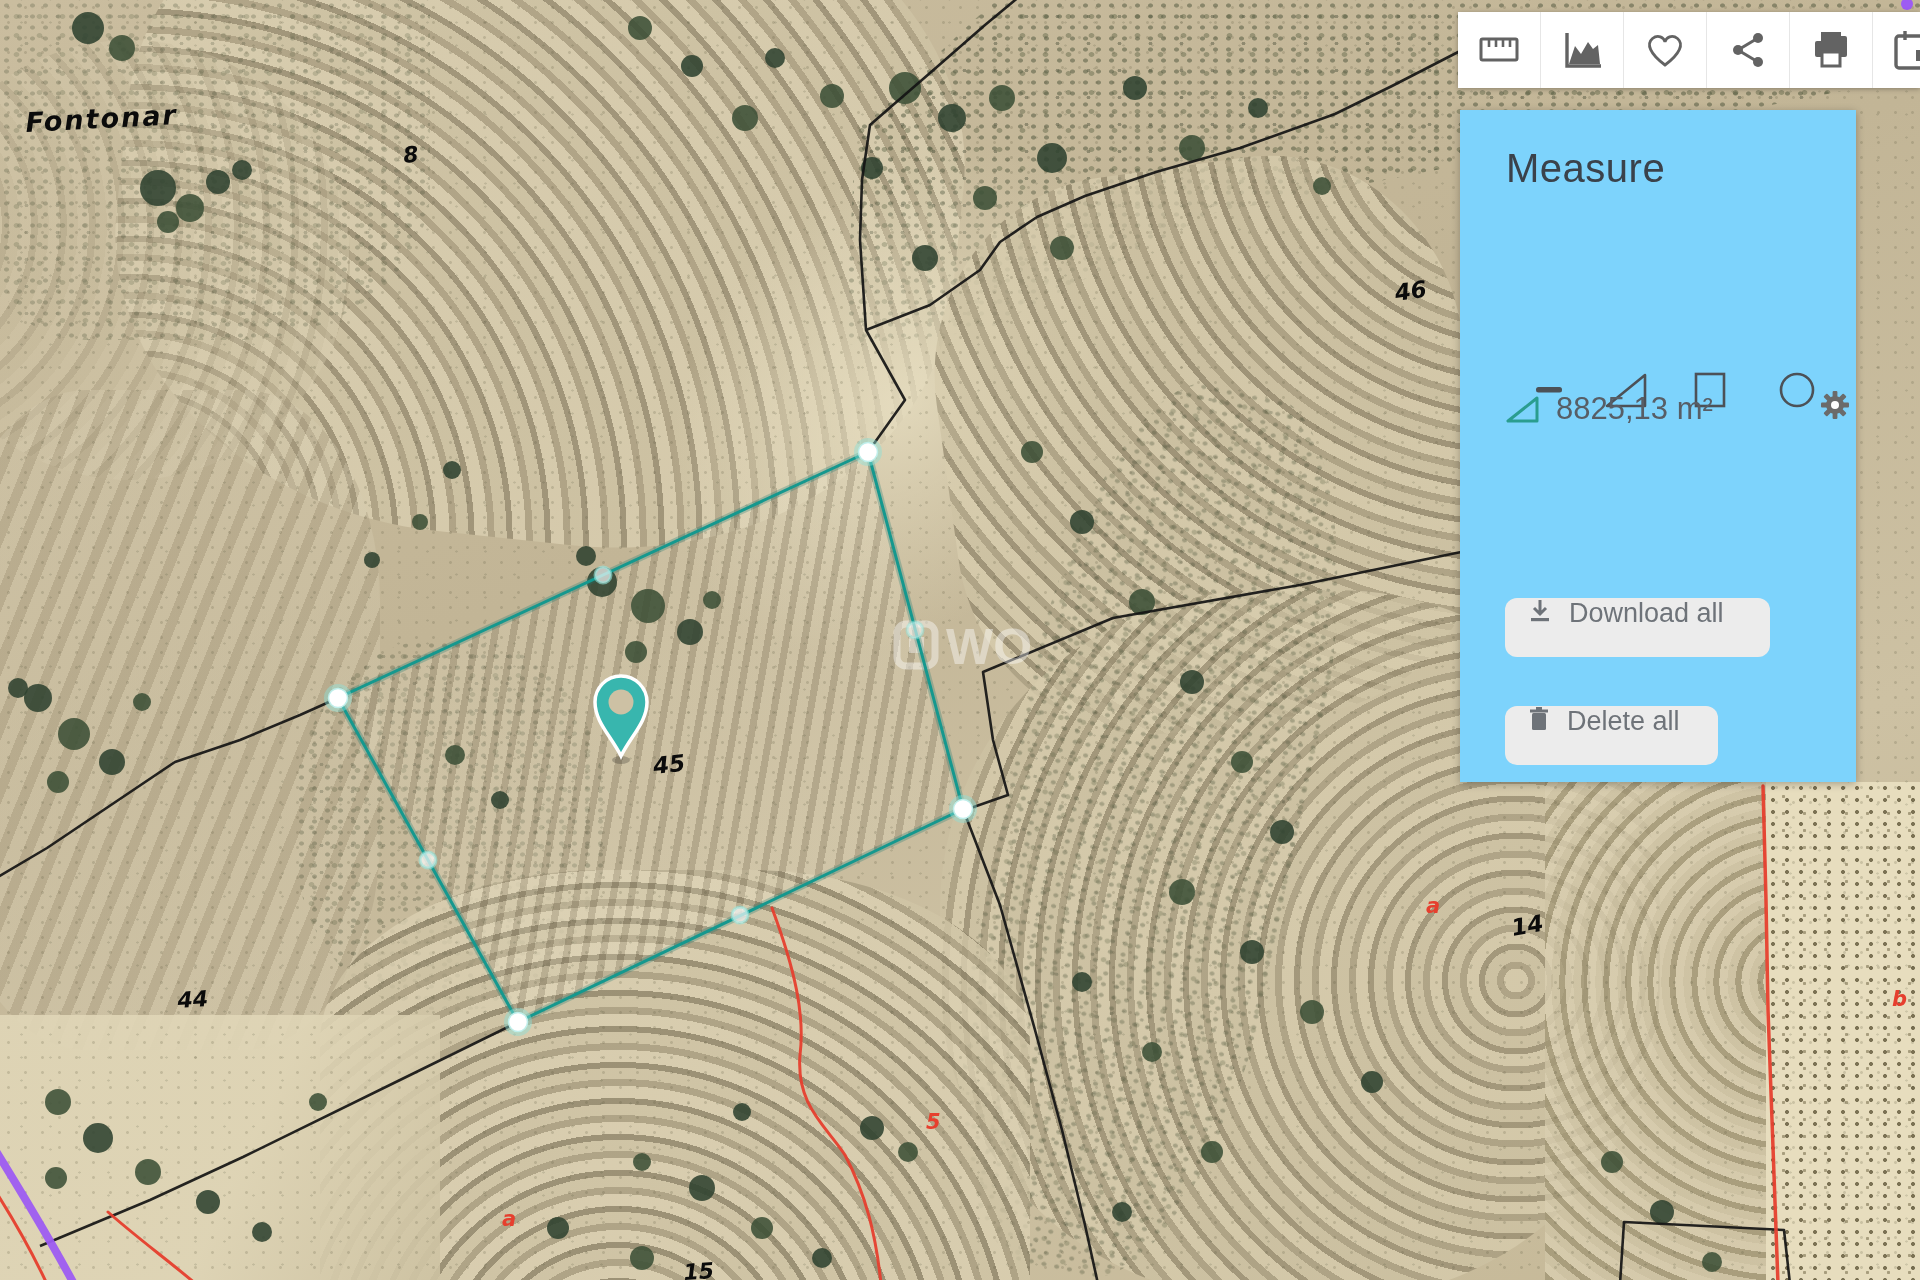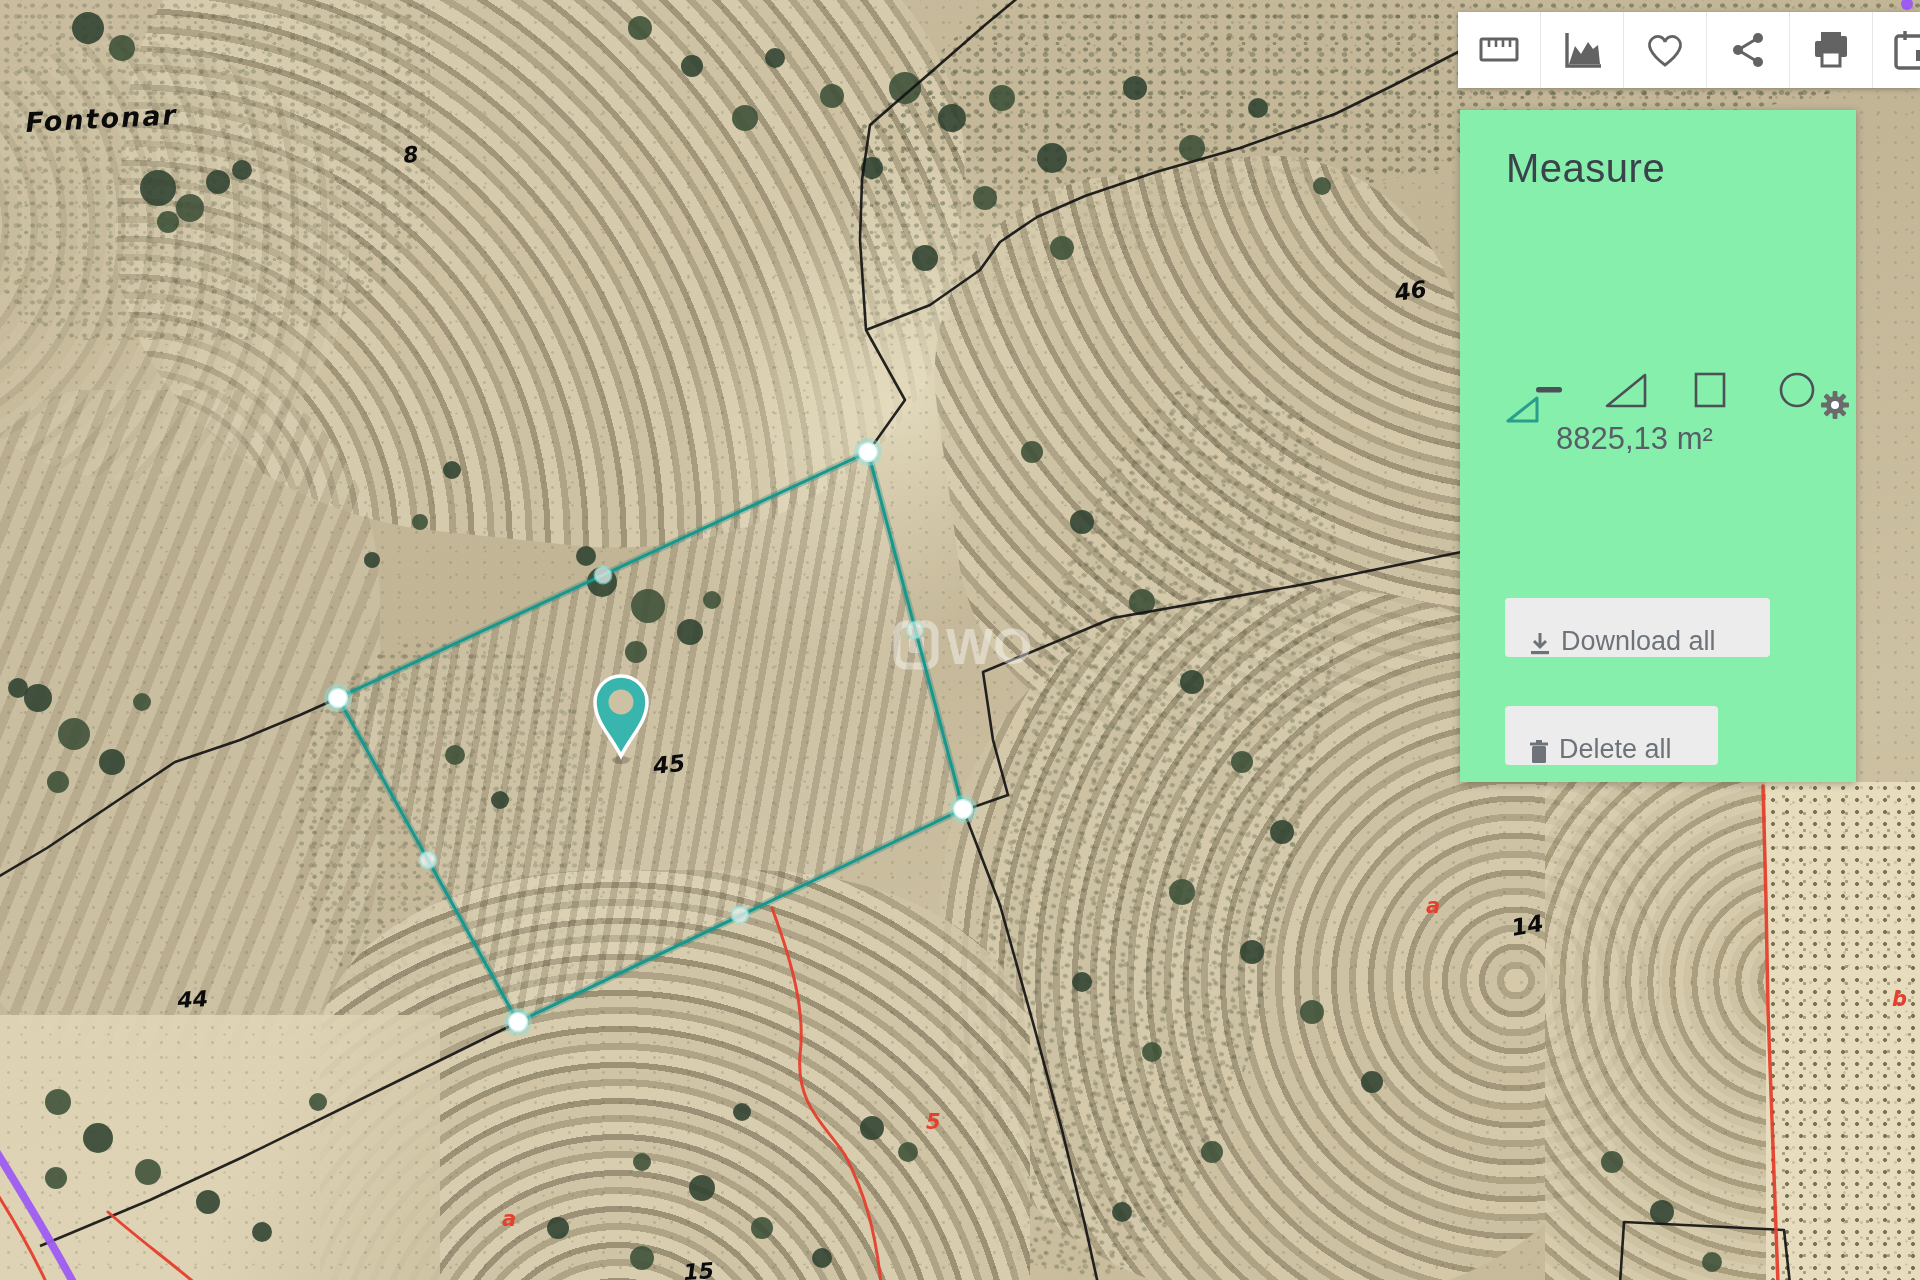--- a/index.html
+++ b/index.html
@@ -66,32 +66,32 @@
     font-weight:600;fill:#0b0b0b;}
   .redlabel{font-family:"DejaVu Sans","Liberation Sans",sans-serif;font-style:italic;
     font-weight:600;fill:#e63f2e;}
   
   #toolbar{position:absolute;left:1458px;top:12px;width:462px;height:76px;background:#fff;
     box-shadow:0 1px 5px rgba(0,0,0,.3);display:flex;overflow:hidden;}
   .tb-btn{flex:0 0 82px;display:flex;align-items:center;justify-content:center;
     border-left:1px solid #e6e6e6;cursor:pointer;background:#fff;}
   .tb-btn:first-child{border-left:none;}
   
-  #panel{position:absolute;left:1460px;top:110px;width:396px;height:672px;background:#86efac;
+  #panel{position:absolute;left:1460px;top:110px;width:396px;height:672px;background:#7dd3fc;
     box-shadow:0 2px 8px rgba(0,0,0,.28);}
   #panel-title{position:absolute;left:46px;top:36px;font-size:40px;font-weight:500;
     color:#3a424b;letter-spacing:.5px;}
   .tool{position:absolute;top:258px;width:44px;height:44px;display:flex;align-items:center;
     justify-content:center;cursor:pointer;}
   #meas-tri{position:absolute;left:0;top:178px;}
-  #meas-val{position:absolute;left:96px;top:281px;font-size:31px;color:#575e66;margin-top:30px;}
+  #meas-val{position:absolute;left:96px;top:281px;font-size:31px;color:#575e66;}
   #gear-btn{position:absolute;right:2px;top:278px;width:36px;height:36px;cursor:pointer;}
   #totals{position:absolute;left:46px;top:362px;font-size:28px;line-height:40px;color:#575e66;}
-  .pbtn{position:absolute;left:45px;height:59px;background:#ececec;border:none;border-radius:4px;
-    display:flex;align-items:flex-end;gap:8px;padding:0 26px 0 22px;cursor:pointer;
+  .pbtn{position:absolute;left:45px;height:59px;background:#ececec;border:none;border-radius:12px;
+    display:flex;align-items:flex-start;gap:16px;padding:0 26px 0 22px;cursor:pointer;
     font-family:"Liberation Sans",sans-serif;font-size:27px;color:#6e7379;}
   #btn-download{top:488px;width:265px;}
   #btn-delete{top:596px;width:213px;}
 </style>
 </head>
 <body>
 
 <div id="stage">
 
   <div id="map">

